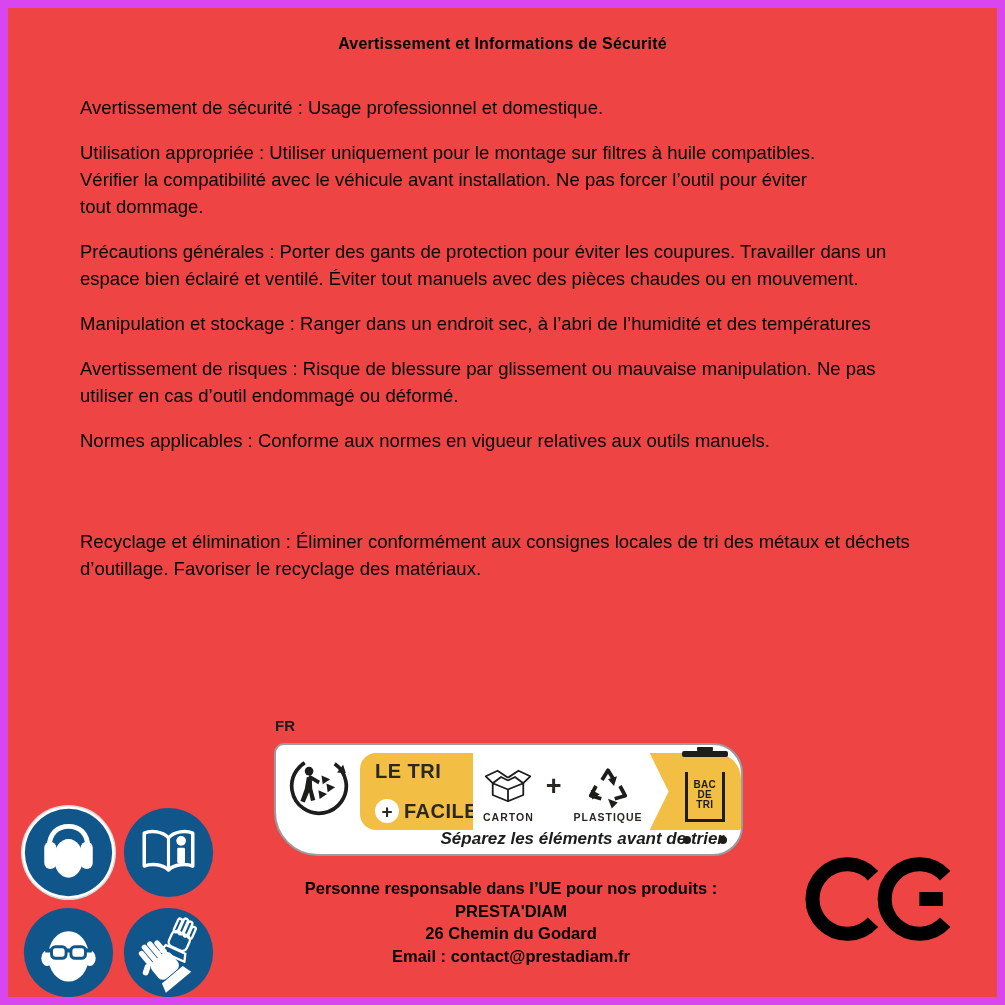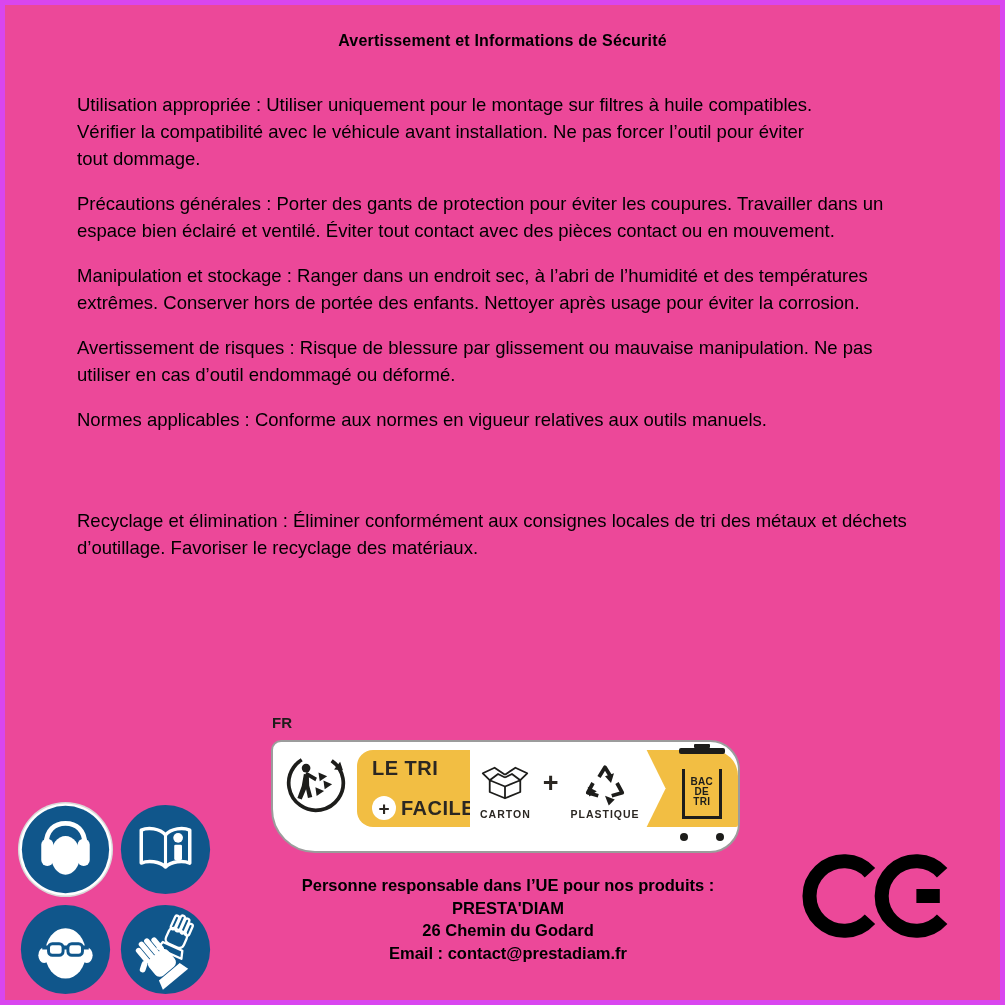--- a/index.html
+++ b/index.html
@@ -1,19 +1,19 @@
 <!DOCTYPE html>
 <html><head>
 <meta charset="utf-8">
 <style>
   * { margin:0; padding:0; box-sizing:border-box; }
   html,body { background:#fff; }
   .page {
     position:relative; width:1005px; height:1005px;
-    border:5px solid #d946ef; background:#ec4899; overflow:hidden;
+    border:8px solid #d946ef; background:#ef4444; overflow:hidden;
     font-family:"Liberation Sans", sans-serif; color:#000;
   }
   .doc-title {
     position:absolute; top:27px; left:0; width:100%;
     text-align:center; font-size:16px; font-weight:bold; letter-spacing:0.2px;
   }
   .body-text { position:absolute; left:72px; top:86px; font-size:18.5px; line-height:27px; }
   .para { margin-bottom:18px; }
   .para.gap-before { margin-top:74px; }
   .line { white-space:nowrap; }
@@ -79,31 +79,33 @@
 </style>
 </head>
 <body>
 
 <div class="page">
 
   <div class="doc-title">Avertissement et Informations de Sécurité</div>
 
   <div class="body-text">
     <div class="para">
+      <div class="line">Avertissement de sécurité : Usage professionnel et domestique.</div>
+    </div>
+    <div class="para">
       <div class="line">Utilisation appropriée : Utiliser uniquement pour le montage sur filtres à huile compatibles.</div>
       <div class="line">Vérifier la compatibilité avec le véhicule avant installation. Ne pas forcer l’outil pour éviter</div>
       <div class="line">tout dommage.</div>
     </div>
     <div class="para">
       <div class="line">Précautions générales : Porter des gants de protection pour éviter les coupures. Travailler dans un</div>
-      <div class="line">espace bien éclairé et ventilé. Éviter tout contact avec des pièces contact ou en mouvement.</div>
+      <div class="line">espace bien éclairé et ventilé. Éviter tout manuels avec des pièces chaudes ou en mouvement.</div>
     </div>
     <div class="para">
       <div class="line">Manipulation et stockage : Ranger dans un endroit sec, à l’abri de l’humidité et des températures</div>
-      <div class="line">extrêmes. Conserver hors de portée des enfants. Nettoyer après usage pour éviter la corrosion.</div>
     </div>
     <div class="para">
       <div class="line">Avertissement de risques : Risque de blessure par glissement ou mauvaise manipulation. Ne pas</div>
       <div class="line">utiliser en cas d’outil endommagé ou déformé.</div>
     </div>
     <div class="para">
       <div class="line">Normes applicables : Conforme aux normes en vigueur relatives aux outils manuels.</div>
     </div>
     <div class="para gap-before">
       <div class="line">Recyclage et élimination : Éliminer conformément aux consignes locales de tri des métaux et déchets</div>
@@ -234,20 +236,21 @@
             <div class="bin-line">BAC</div>
             <div class="bin-line">DE</div>
             <div class="bin-line">TRI</div>
           </div>
           <div class="bin-wheel left"></div>
           <div class="bin-wheel right"></div>
         </div>
       </div>
     </div>
 
+    <div class="tagline">Séparez les éléments avant de trier</div>
   </div>
 
   <div class="contact">
     <div>Personne responsable dans l’UE pour nos produits :</div>
     <div>PRESTA'DIAM</div>
     <div>26 Chemin du Godard</div>
     <div>Email : contact@prestadiam.fr</div>
   </div>
 
   <div class="ce-mark" aria-label="CE">

